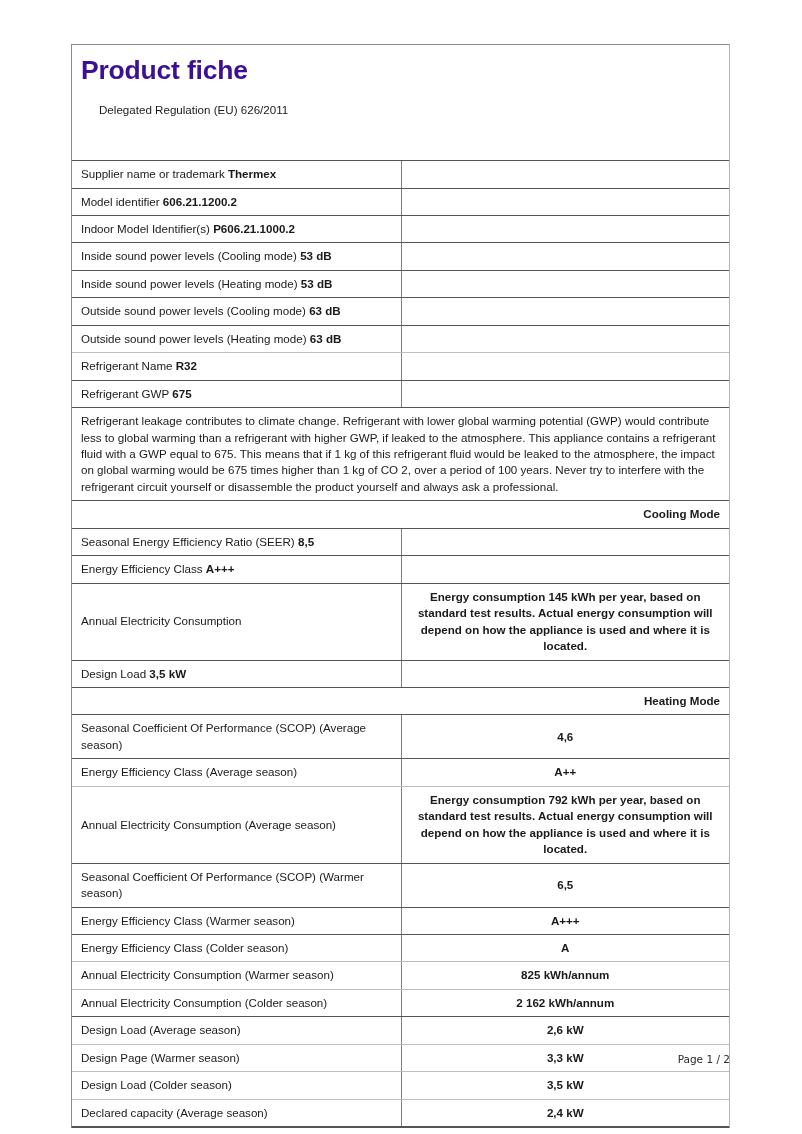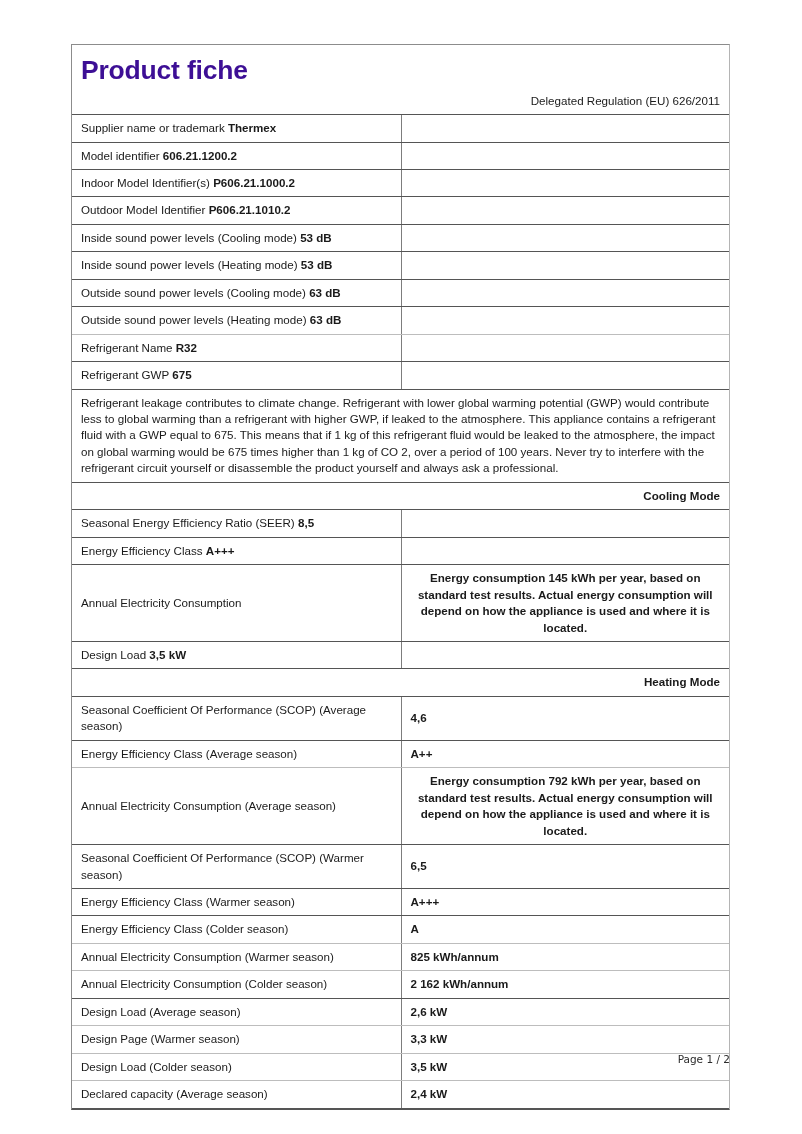--- a/index.html
+++ b/index.html
@@ -30,39 +30,38 @@
     top: 44px;
     width: 659px;
     box-sizing: border-box;
     border-top: 1.2px solid #8c8c8c;
     border-left: 1.2px solid #8c8c8c;
     border-right: 1.6px solid #b4b4b4;
     border-bottom: 1.6px solid #555555;
   }
 
   .header-cell {
-    padding: 11px 9px 6px 9px;
+    padding: 11px 9px 25px 9px;
     border-bottom: 1.2px solid #555555;
   }
 
   .doc-title {
     font-size: 26.5px;
     font-weight: bold;
     color: #3d0f95;
     letter-spacing: -0.2px;
     line-height: 1.1;
     margin: 0 0 9px 0;
   }
 
   .doc-subtitle {
     font-size: 11.6px;
     color: #1a1a1a;
     line-height: 1.2;
-    margin: 0;
-    text-align: right;
+    margin: 18px;
   }
 
   
   table.fiche {
     width: 100%;
     border-collapse: collapse;
     table-layout: fixed;
     font-size: 11.6px;
   }
 
@@ -75,20 +74,21 @@
     line-height: 1.42;
     border-bottom: 1.2px solid #555555;
     border-top: none;
   }
 
   td.label {
     border-right: 1.1px solid #7d7d7d;
     text-align: left;
   }
   td.value {
+    text-align: center;
     font-weight: bold;
   }
   td.value.empty { }
 
   tr.light-rule > td { border-bottom: 1.2px solid #bdbdbd; }
 
   td.section {
     font-weight: bold;
     border-right: none;
     padding: 6px 9px 5px 9px;
@@ -154,24 +154,20 @@
         </tr>
         <tr>
           <td class="label"><span>Model identifier</span> <span class="b">606.21.1200.2</span></td>
           <td class="value empty"></td>
         </tr>
         <tr>
           <td class="label"><span>Indoor Model Identifier(s)</span> <span class="b">P606.21.1000.2</span></td>
           <td class="value empty"></td>
         </tr>
         <tr>
-          <td class="label"><span>Outdoor Model Identifier</span> <span class="b">P606.21.1010.2</span></td>
-          <td class="value empty"></td>
-        </tr>
-        <tr>
           <td class="label"><span>Inside sound power levels (Cooling mode)</span> <span class="b">53 dB</span></td>
           <td class="value empty"></td>
         </tr>
         <tr>
           <td class="label"><span>Inside sound power levels (Heating mode)</span> <span class="b">53 dB</span></td>
           <td class="value empty"></td>
         </tr>
         <tr>
           <td class="label"><span>Outside sound power levels (Cooling mode)</span> <span class="b">63 dB</span></td>
           <td class="value empty"></td>

